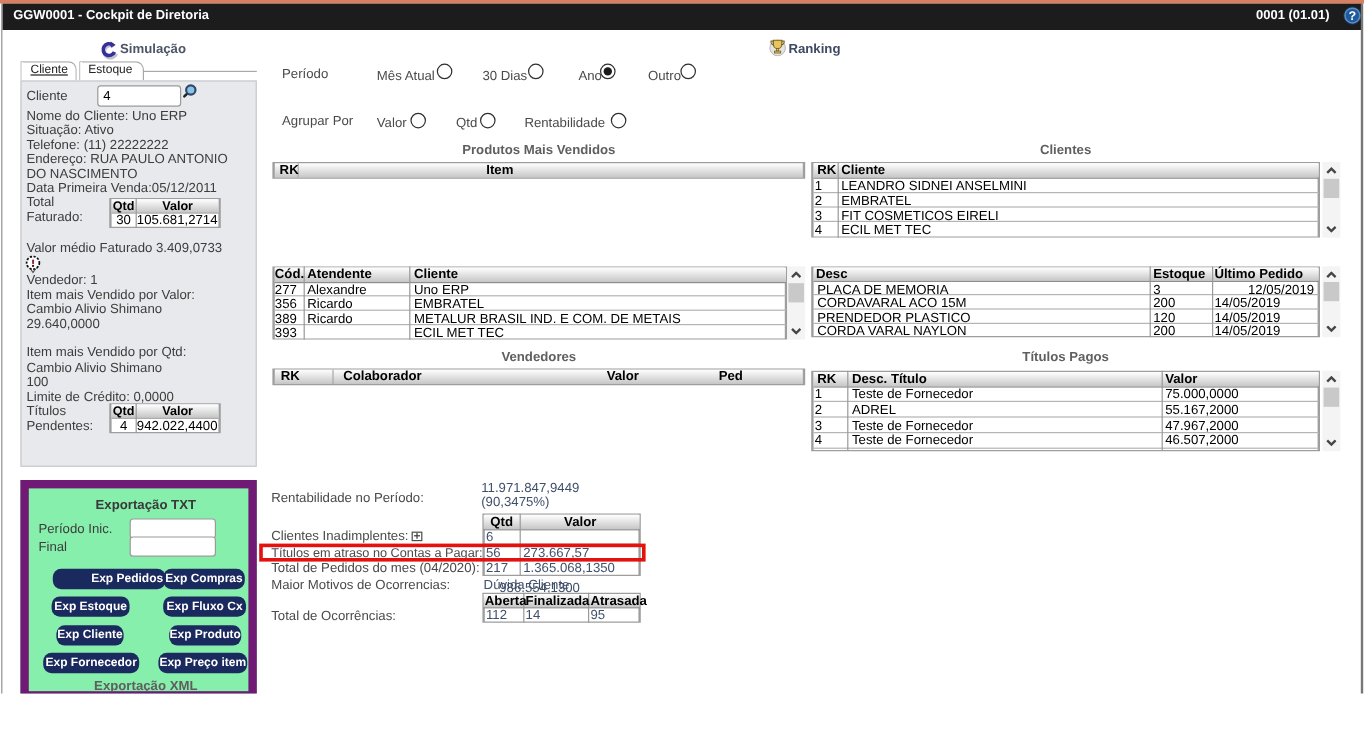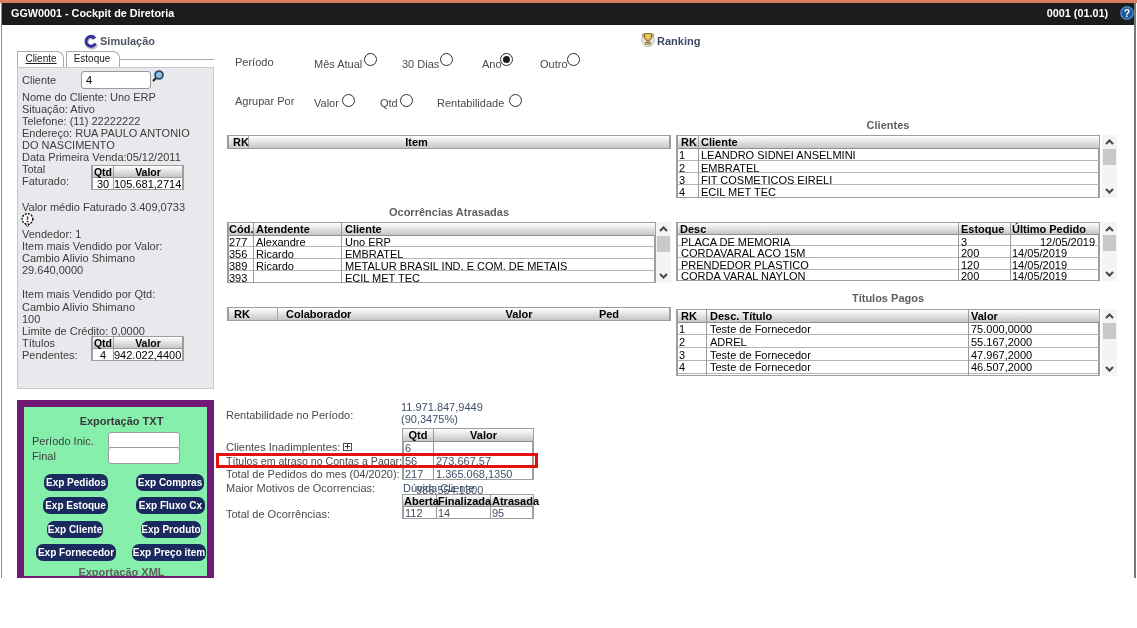--- a/index.html
+++ b/index.html
@@ -97,21 +97,21 @@
 <div class="a cell bold" style="left:114px;top:337px;width:68px;text-align:center;font-size:10.5px;">Valor</div>
 <div class="a cell" style="left:93px;top:349px;width:20px;text-align:center;">4</div>
 <div class="a cell" style="left:114px;top:349px;width:67px;text-align:right;">942.022,4400</div>
 
 <div class="a" style="left:17px;top:400px;width:197px;height:183px;background:#86efac;border:7px solid #701a75;box-sizing:border-box;overflow:hidden;">
   <div class="a bold" style="left:0;top:8px;width:195px;text-align:center;color:#393939;">Exportação TXT</div>
   <div class="a d" style="left:8px;top:28px;">Período Inic.</div>
   <div class="inp" style="left:84px;top:25px;width:70px;height:15px;"></div>
   <div class="a d" style="left:8px;top:43px;">Final</div>
   <div class="inp" style="left:84px;top:40px;width:70px;height:15px;"></div>
-  <div class="btn" style="left:20px;top:67px;width:64px;">Exp Pedidos</div>
+  <div class="btn" style="left:20px;top:67px;width:64px;padding-left:30px;">Exp Pedidos</div>
   <div class="btn" style="left:112px;top:67px;width:68px;">Exp Compras</div>
   <div class="btn" style="left:19px;top:90px;width:65px;">Exp Estoque</div>
   <div class="btn" style="left:112px;top:90px;width:69px;">Exp Fluxo Cx</div>
   <div class="btn" style="left:23px;top:114px;width:56px;">Exp Cliente</div>
   <div class="btn" style="left:117px;top:114px;width:60px;">Exp Produto</div>
   <div class="btn" style="left:12px;top:137px;width:80px;">Exp Fornecedor</div>
   <div class="btn" style="left:108px;top:137px;width:74px;">Exp Preço item</div>
   <div class="a bold" style="left:0;top:159px;width:195px;text-align:center;color:#5f5f5f;">Exportação XML</div>
   <div class="btn" style="left:18px;top:176px;width:66px;height:20px;"></div>
 </div>
@@ -126,22 +126,23 @@
 <div class="a lbl" style="left:540px;top:58px;">Outro</div>
     <div class="radio" style="left:566.5px;top:53px;"></div>
 <div class="a lbl" style="left:235px;top:95px;">Agrupar Por</div>
 <div class="a lbl" style="left:314px;top:97px;">Valor</div>
     <div class="radio" style="left:341.5px;top:94px;"></div>
 <div class="a lbl" style="left:380px;top:97px;">Qtd</div>
     <div class="radio" style="left:400px;top:94px;"></div>
 <div class="a lbl" style="left:437px;top:97px;">Rentabilidade</div>
     <div class="radio" style="left:508.5px;top:94px;"></div>
 
+<div class="a ttl" style="left:227px;top:119px;width:444px;">Produtos Mais Vendidos</div>
 <div class="a ttl" style="left:676px;top:119px;width:424px;">Clientes</div>
-<div class="a ttl" style="left:227px;top:206px;width:444px;">Ocorrências Atrasadas</div>
+<div class="a ttl" style="left:227px;top:292px;width:444px;">Vendedores</div>
 <div class="a ttl" style="left:676px;top:292px;width:424px;">Títulos Pagos</div>
 
 <div class="a hd" style="left:227px;top:135px;width:444px;height:14px;border:1px solid #9e9e9e;border-left-width:2.5px;border-right-width:2px;box-sizing:border-box;"></div>
 <div class="a" style="left:248px;top:136px;width:1px;height:12px;background:#aaa;"></div>
 <div class="a cell bold" style="left:233px;top:136px;">RK</div>
 <div class="a cell bold" style="left:248px;top:136px;width:337px;text-align:center;">Item</div>
 
 <div class="a" style="left:227px;top:222px;width:429px;height:61px;border:1px solid #9e9e9e;border-left-width:2.5px;border-right-width:2px;background:#fff;box-sizing:border-box;"></div>
 <div class="a hd" style="left:229px;top:223px;width:426px;height:12px;border-bottom:1px solid #8e8e8e;"></div>
 <div class="a" style="left:229px;top:235px;width:426px;height:12px;border-bottom:1px solid #b4b4b4;box-sizing:border-box;"></div>

